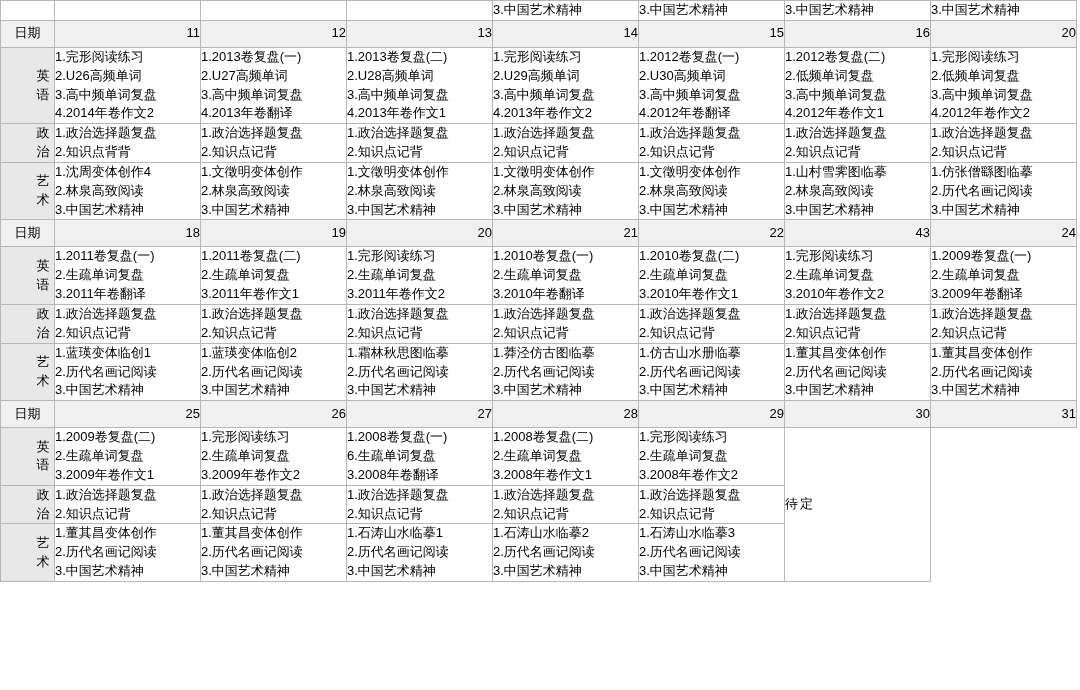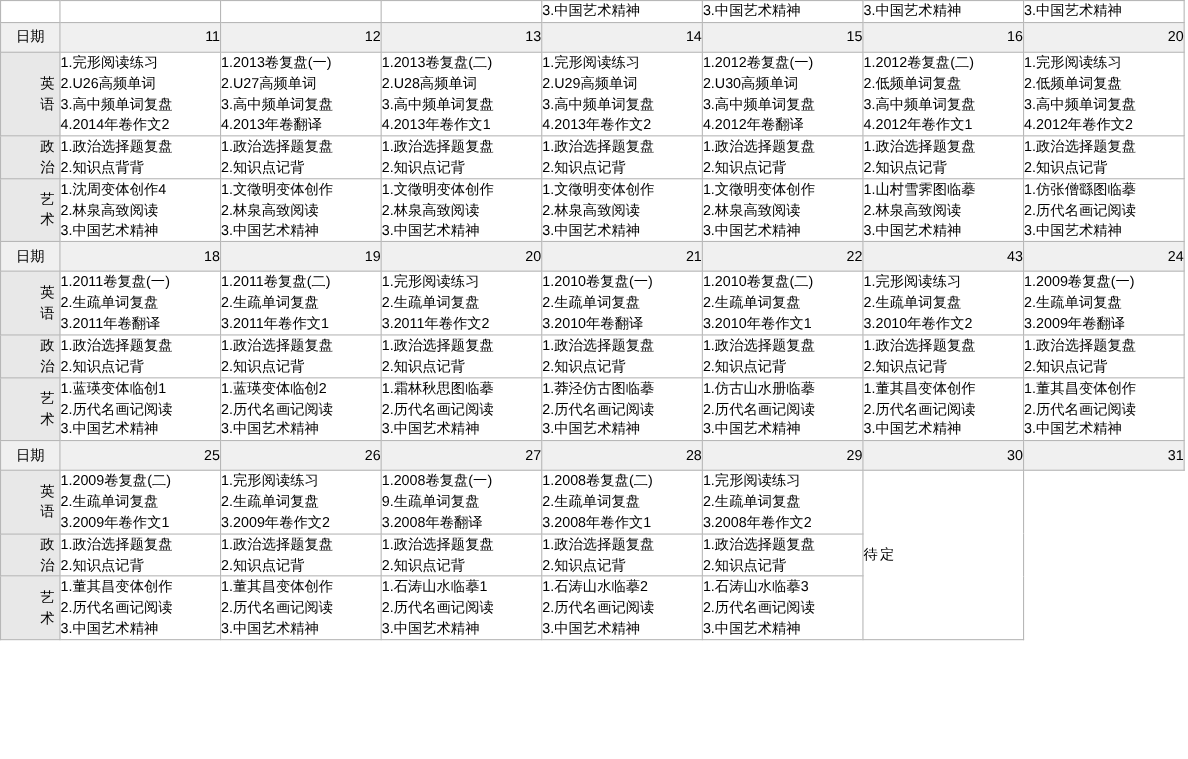--- a/index.html
+++ b/index.html
@@ -272,21 +272,21 @@
     </tr>
     <tr class="row-subject">
       <td class="cell-label">英语</td>
       <td class="cell-content">1.2009卷复盘(二)
 2.生疏单词复盘
 3.2009年卷作文1</td>
       <td class="cell-content">1.完形阅读练习
 2.生疏单词复盘
 3.2009年卷作文2</td>
       <td class="cell-content">1.2008卷复盘(一)
-9.生疏单词复盘
+6.生疏单词复盘
 3.2008年卷翻译</td>
       <td class="cell-content">1.2008卷复盘(二)
 2.生疏单词复盘
 3.2008年卷作文1</td>
       <td class="cell-content">1.完形阅读练习
 2.生疏单词复盘
 3.2008年卷作文2</td>
       <td class="cell-pending" rowspan="3">待定</td>
     </tr>
     <tr class="row-subject">

